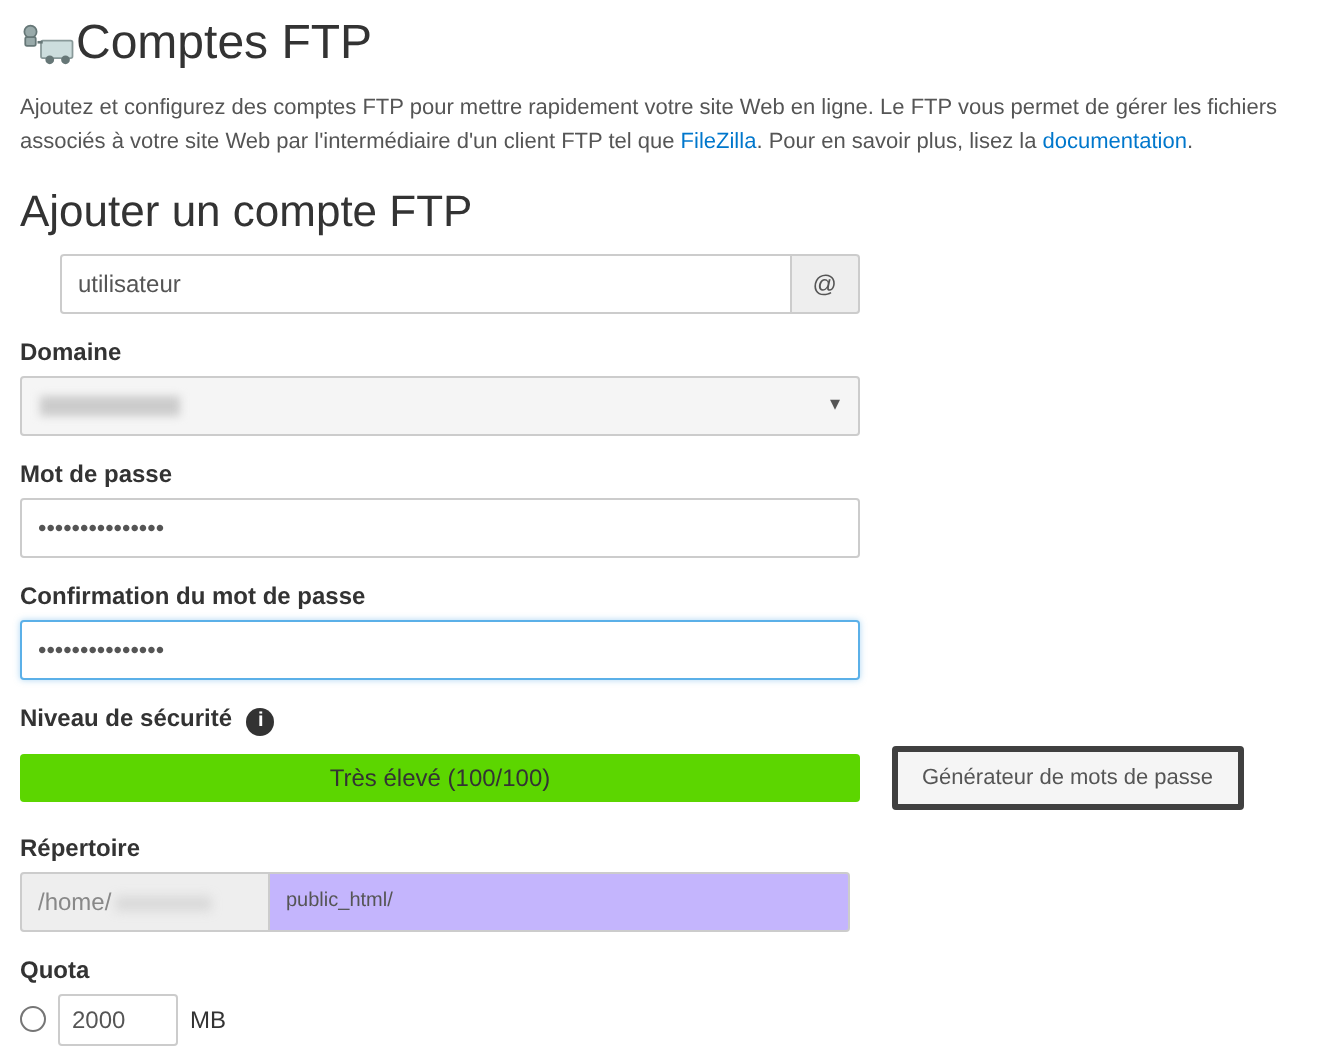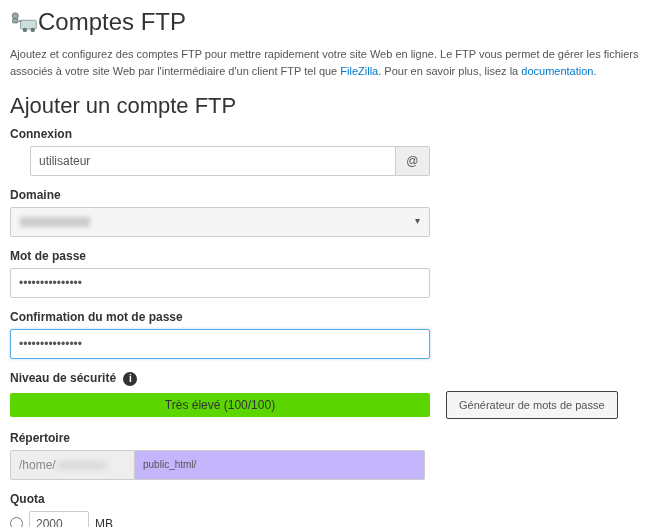--- a/index.html
+++ b/index.html
@@ -13,21 +13,21 @@
 .input-group { display: flex; width: 420px; padding-left: 20px; }
 .input { border: 1px solid #ccc; background: #fff; font-size: 12px; color: #555; padding: 6px 8px; height: 30px; width: 420px; border-radius: 2px; }
 .addon { border: 1px solid #ccc; border-left: none; background: #eee; width: 36px; display: flex; align-items: center; justify-content: center; font-size: 12px; color: #555; height: 30px; border-radius: 0 2px 2px 0; }
 .input-group .input { border-radius: 2px 0 0 2px; width: 384px; }
 .select { border: 1px solid #ccc; background: #f5f5f5; font-size: 12px; color: #999; padding: 6px 8px; height: 30px; width: 420px; border-radius: 2px; appearance: none; position: relative; }
 .select-wrap { position: relative; width: 420px; }
 .select-wrap::after { content: "▾"; position: absolute; right: 10px; top: 8px; color: #555; font-size: 10px; pointer-events: none; }
 .focused { border-color: #5bb0e8; box-shadow: 0 0 3px rgba(91,176,232,0.5); }
 .security-row { display: flex; align-items: center; gap: 16px; }
 .strength-bar { width: 420px; height: 24px; background: #5cd600; color: #333; font-size: 12px; display: flex; align-items: center; justify-content: center; border-radius: 2px; }
-.btn-gray { border: 1px solid #404040; background: #f5f5f5; color: #555; font-size: 11px; padding: 7px 12px; border-radius: 2px; cursor: pointer; }
+.btn-gray { border: 3px solid #404040; background: #f5f5f5; color: #555; font-size: 11px; padding: 7px 12px; border-radius: 2px; cursor: pointer; }
 .dir-group { display: flex; width: 420px; }
 .dir-prefix { border: 1px solid #ccc; background: #eee; font-size: 12px; color: #888; padding: 6px 8px; height: 30px; width: 125px; border-radius: 2px 0 0 2px; display: flex; align-items: center; }
 .dir-prefix .blur { filter: blur(3px); color: #aaa; margin-left: 2px; }
 .dir-input { border: 1px solid #ccc; border-left: none; background: #c4b5fd; font-size: 10px; color: #555; padding: 6px 8px; height: 30px; width: 290px; border-radius: 0 2px 2px 0; }
 .quota-row { display: flex; align-items: center; gap: 6px; margin-bottom: 4px; font-size: 12px; }
 .quota-input { border: 1px solid #ccc; background: #fff; font-size: 12px; color: #555; padding: 4px 6px; height: 26px; width: 60px; border-radius: 2px; }
 .ftp-icon { width: 28px; height: 24px; }
 .info-icon { display: inline-flex; width: 14px; height: 14px; border-radius: 50%; background: #333; color: #fff; font-size: 10px; align-items: center; justify-content: center; margin-left: 4px; font-weight: bold; }
 .blur-box { display: inline-block; width: 70px; height: 10px; background: #ccc; filter: blur(2px); vertical-align: middle; }
 </style>
@@ -46,21 +46,20 @@
   <span>Comptes FTP</span>
 </h1>
 
 <p class="intro">
   <span>Ajoutez et configurez des comptes FTP pour mettre rapidement votre site Web en ligne. Le FTP vous permet de gérer les fichiers associés à votre site Web par l'intermédiaire d'un client FTP tel que </span><a href="#">FileZilla</a><span>. Pour en savoir plus, lisez la </span><a href="#">documentation</a><span>.</span>
 </p>
 
 <h2>Ajouter un compte FTP</h2>
 
 <div class="field-row">
-  <label class="label">Connexion</label>
   <div class="input-group">
     <input class="input" type="text" value="utilisateur" style="">
     <span class="addon">@</span>
   </div>
 </div>
 
 <div class="field-row">
   <label class="label">Domaine</label>
   <div class="select-wrap">
     <select class="select">

